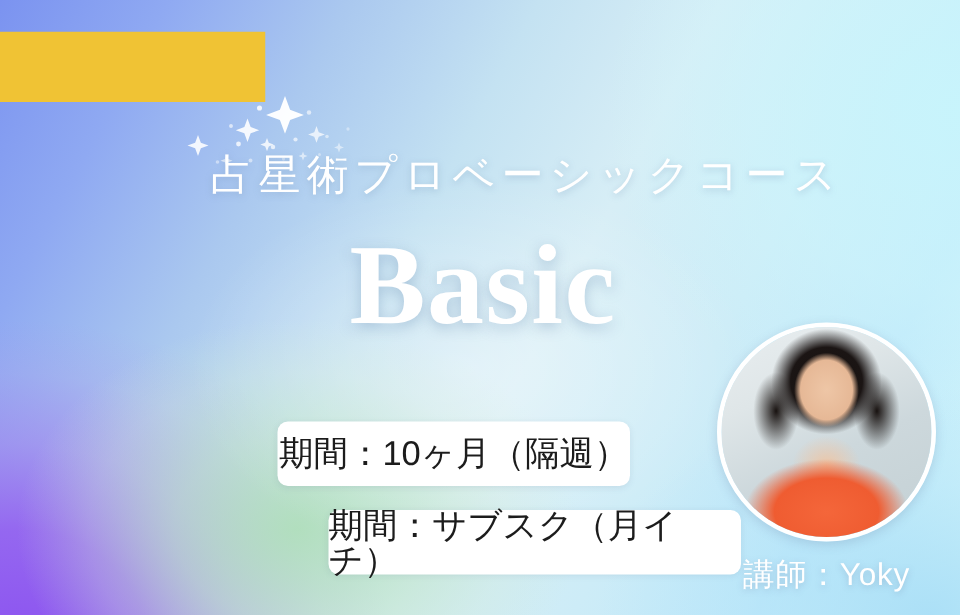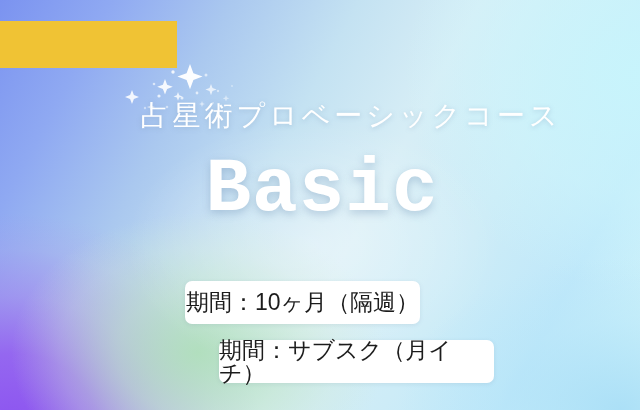--- a/index.html
+++ b/index.html
@@ -98,35 +98,35 @@
   }
 
   
   .subtitle {
     position: absolute;
     left: 0;
     right: 0;
     top: 104px;
     text-align: center;
     color: #ffffff;
-    font-family: Liberation Mono, monospace;
+    font-family: Liberation Serif, serif;
     font-size: 28px;
     line-height: 1;
     letter-spacing: 4px;
     padding-left: 62px;
     text-shadow: 0 1px 5px rgba(120,150,185,0.40);
   }
   .wordmark {
     position: absolute;
     left: 0;
     right: 0;
     top: 152px;
     text-align: center;
     color: #ffffff;
-    font-family: Liberation Mono, monospace;
+    font-family: Liberation Serif, serif;
     font-size: 76px;
     font-weight: bold;
     line-height: 1;
     letter-spacing: 1px;
     padding-left: 4px;
     text-shadow: 0 3px 9px rgba(120,150,185,0.45);
   }
 
   
   .instructor {
@@ -258,17 +258,23 @@
       <circle cx="36" cy="22" r="1.3" opacity="0.62"></circle>
       <circle cx="95" cy="41" r="1" opacity="0.4"></circle>
       <circle cx="114" cy="24" r="1.1" opacity="0.38"></circle>
     </g>
   </svg>
 
   <div class="subtitle">占星術プロベーシックコース</div>
   <div class="wordmark">Basic</div>
 
 
+  <div class="instructor right">
+    <div class="avatar">
+      <div class="avatar-photo photo-yoky"></div>
+    </div>
+    <div class="instructor-label">講師：Yoky</div>
+  </div>
 
   <div class="pill pill-duration">期間：10ヶ月（隔週）</div>
   <div class="pill pill-plan">期間：サブスク（月イチ）</div>
 
 </div>
 
 </body></html>

